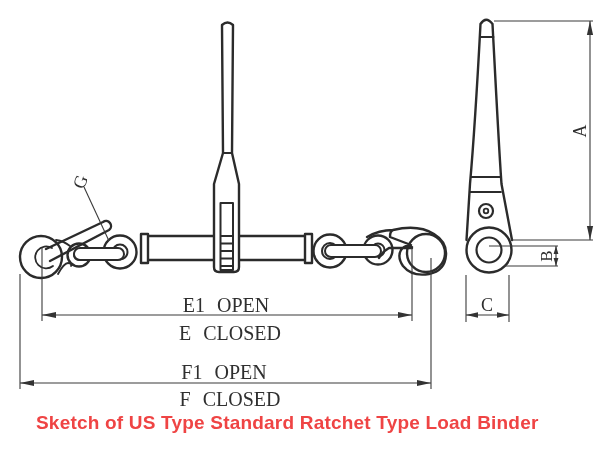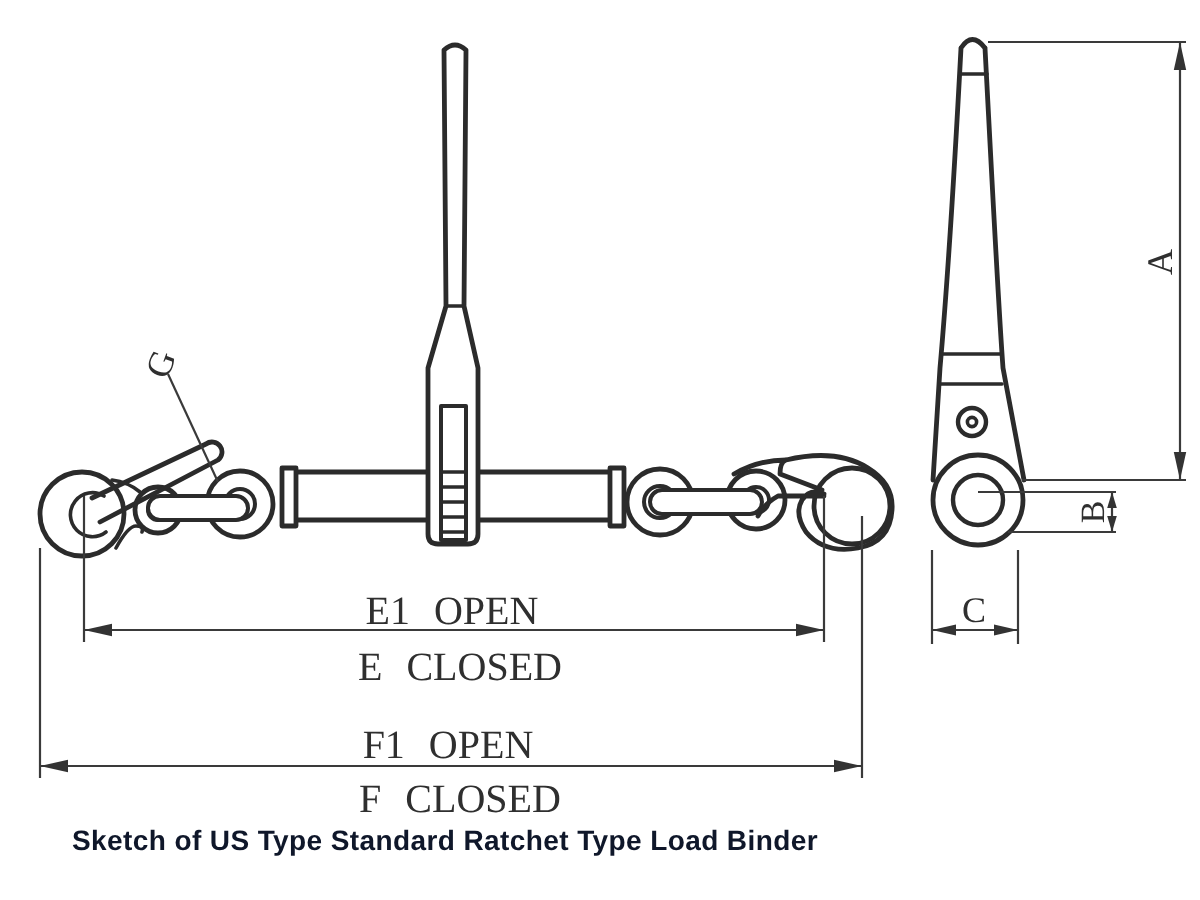--- a/index.html
+++ b/index.html
@@ -7,22 +7,22 @@
          font-family:"Liberation Sans",sans-serif;}
   #drawing{position:absolute;left:0;top:0;}
   .outline{stroke:#2b2b2b;stroke-width:2.4;fill:none;stroke-linecap:round;stroke-linejoin:round;}
   .outline-fill{stroke:#2b2b2b;stroke-width:2.4;fill:#ffffff;stroke-linejoin:round;}
   .thin{stroke:#2b2b2b;stroke-width:1.8;fill:none;stroke-linecap:round;}
   .dimline{stroke:#3a3a3a;stroke-width:1.1;fill:none;}
   .arrow{fill:#333333;stroke:none;}
   .dim-text{font-family:"Liberation Serif",serif;font-size:20px;fill:#2f2f2f;word-spacing:7px;}
   .dim-letter{font-family:"Liberation Serif",serif;font-size:18px;fill:#2f2f2f;}
   #caption{position:absolute;left:36px;top:412px;width:560px;
-           font-family:"Liberation Sans",sans-serif;font-weight:bold;font-size:14px;
-           letter-spacing:0.2px;color:#0f172a;white-space:nowrap;}
+           font-family:"Liberation Sans",sans-serif;font-weight:bold;font-size:19px;
+           letter-spacing:0.2px;color:#ef4444;white-space:nowrap;}
 </style>
 </head>
 <body>
 
 <div id="stage">
 
   <svg id="drawing" width="600" height="410" viewBox="0 0 600 410">
 
     <g>
 

